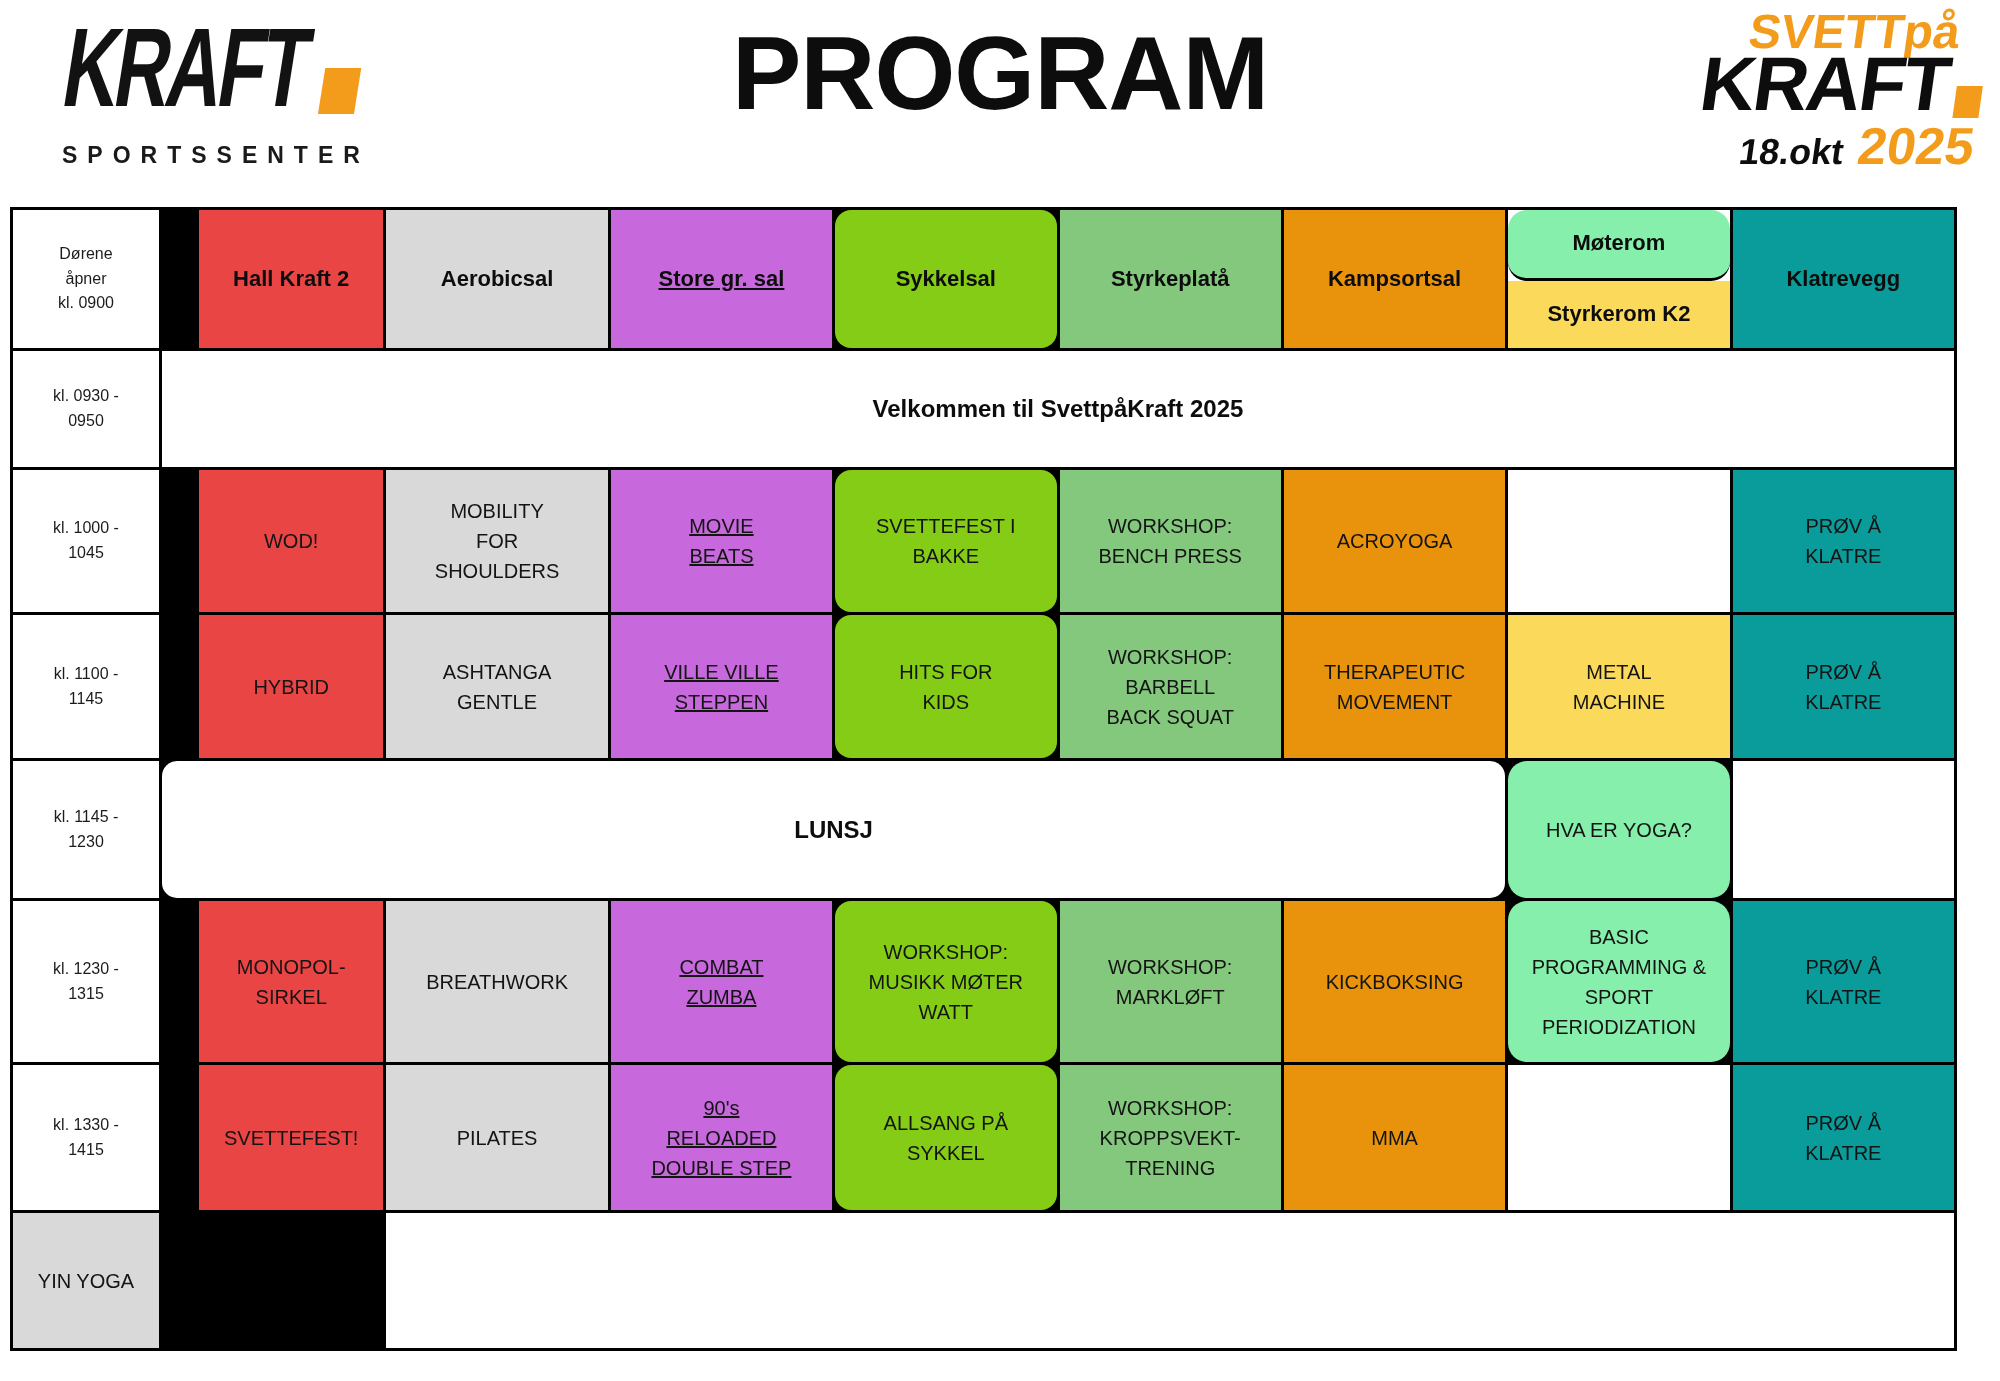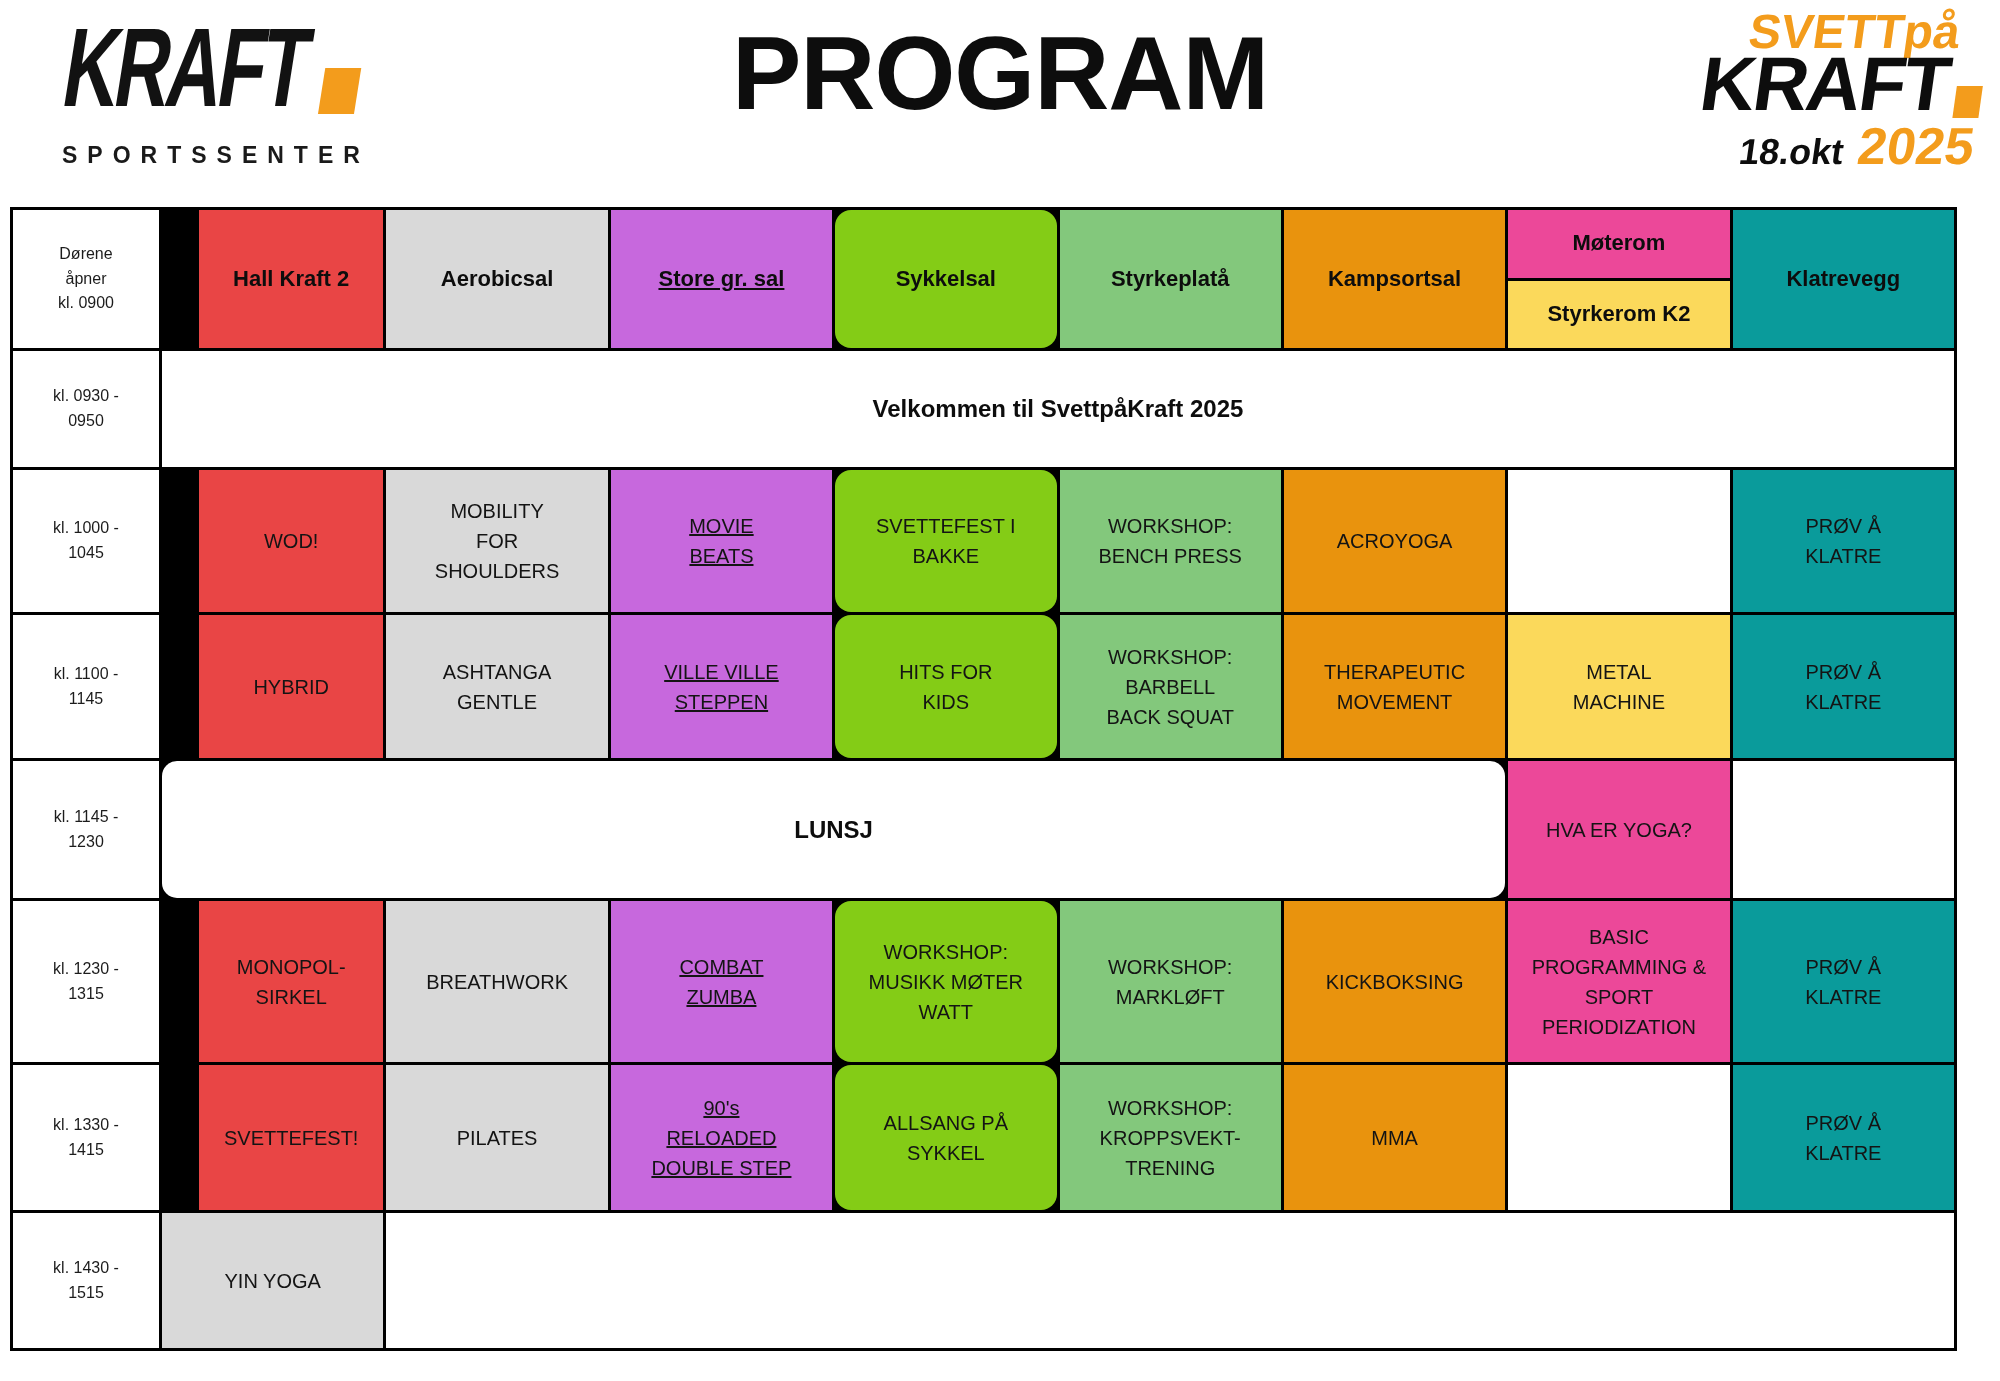--- a/index.html
+++ b/index.html
@@ -51,21 +51,21 @@
   .split{padding:0;}
   .split .half{flex:1;width:100%;display:flex;align-items:center;justify-content:center;box-sizing:border-box;}
   .split .half.top{border-bottom:3px solid #000;}
 
   .c-red{background:#E94545;margin-left:37px;}
   .c-gray{background:#D9D9D9;}
   .c-purple{background:#C768DD;text-decoration:underline;}
   .c-blue{background:#84cc16;border-radius:16px;}
   .c-green{background:#83C87C;}
   .c-orange{background:#E9930D;}
-  .c-lightblue{background:#ec4899;}
+  .c-lightblue{background:#86efac;border-radius:19px;}
   .c-yellow{background:#FBD95B;}
   .c-teal{background:#0A9B9B;}
   .empty{background:#fff;}
 </style>
 </head>
 <body>
 
 <div class="logo-left">
   <div class="kraft-line">
     <span class="kraft-text">KRAFT</span>
@@ -257,22 +257,18 @@
     </div>
   <div class="cell ev c-orange">
       <div>MMA</div>
     </div>
   <div class="cell ev empty"></div>
   <div class="cell ev c-teal">
       <div>PRØV Å</div>
       <div>KLATRE</div>
     </div>
 
-  <div class="cell time">
-      <div>kl. 1430 -</div>
-      <div>1515</div>
-    </div>
   <div class="cell ev c-gray">
       <div>YIN YOGA</div>
     </div>
   <div class="cell ev empty span-last"></div>
 
 </div>
 
 </body></html>

